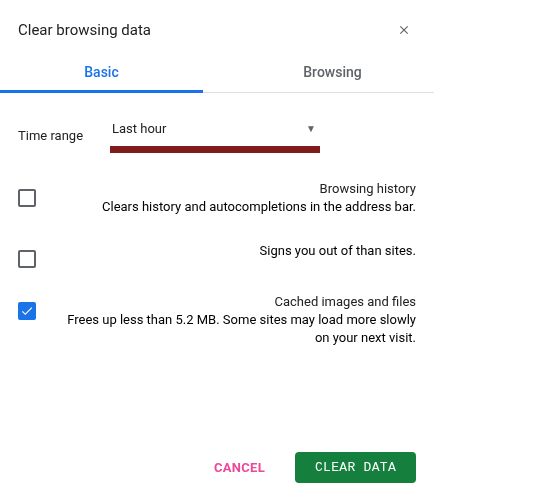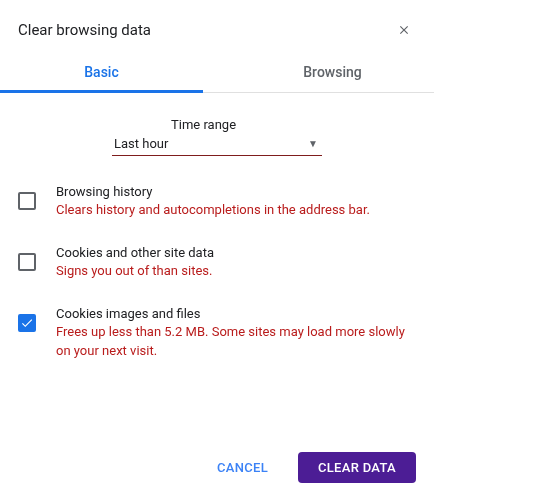--- a/index.html
+++ b/index.html
@@ -66,46 +66,46 @@
     }
     .body {
       padding: 18px 18px 0 18px;
       flex: 1;
     }
     .time-range-row {
       display: flex;
       align-items: center;
       margin-bottom: 28px;
       margin-top: 6px;
-      flex-direction: column;
     }
     .time-range-label {
       font-size: 13px;
       color: #202124;
       width: 92px;
     }
     .select {
       display: flex;
       align-items: center;
       justify-content: space-between;
-      border-bottom: 1px solid #7f1d1d;
+      border-bottom: 7px solid #7f1d1d;
       width: 210px;
-      padding: 4px 4px 4px 2px;
+      padding: 4px 4px 10px 2px;
       cursor: pointer;
       font-size: 13px;
       color: #202124;
     }
     .select .arrow {
       color: #5f6368;
       font-size: 10px;
     }
     .option-row {
       display: flex;
       align-items: flex-start;
       margin-bottom: 26px;
+      text-align: right;
     }
     .checkbox {
       width: 18px;
       height: 18px;
       border: 2px solid #5f6368;
       border-radius: 2px;
       margin-right: 20px;
       margin-top: 8px;
       cursor: pointer;
       display: flex;
@@ -123,44 +123,46 @@
       fill: #fff;
     }
     .option-text { flex: 1; }
     .option-title {
       font-size: 13px;
       color: #202124;
       margin-bottom: 2px;
     }
     .option-desc {
       font-size: 13px;
-      color: #b91c1c;
+      color: #000000;
       line-height: 1.4;
     }
     .footer {
       display: flex;
       justify-content: flex-end;
       gap: 10px;
       padding: 12px 18px 20px 18px;
     }
     .btn {
       padding: 8px 20px;
       font-size: 13px;
       font-weight: 500;
       border-radius: 4px;
       cursor: pointer;
       letter-spacing: 0.3px;
     }
     .btn-text {
-      color: #3b82f6;
+      color: #ec4899;
       background: transparent;
+      font-weight: bold;
     }
     .btn-primary {
-      background: #4c1d95;
+      background: #15803d;
       color: #fff;
+      font-family: Liberation Mono, monospace;
     }
   </style>
 </head>
 <body>
 
 <div class="dialog">
 
   <div class="header">
     <div class="title">Clear browsing data</div>
     <div class="close-btn">
@@ -189,33 +191,32 @@
       <div class="checkbox"></div>
       <div class="option-text">
         <div class="option-title">Browsing history</div>
         <div class="option-desc">Clears history and autocompletions in the address bar.</div>
       </div>
     </div>
 
     <div class="option-row">
       <div class="checkbox"></div>
       <div class="option-text">
-        <div class="option-title">Cookies and other site data</div>
         <div class="option-desc">Signs you out of than sites.</div>
       </div>
     </div>
 
     <div class="option-row">
       <div class="checkbox checked">
         <svg viewBox="0 0 24 24">
             <path d="M9 16.17 4.83 12l-1.42 1.41L9 19 21 7l-1.41-1.41z"></path>
           </svg>
       </div>
       <div class="option-text">
-        <div class="option-title">Cookies images and files</div>
+        <div class="option-title">Cached images and files</div>
         <div class="option-desc">Frees up less than 5.2 MB. Some sites may load more slowly on your next visit.</div>
       </div>
     </div>
 
   </div>
 
   <div class="footer">
     <div class="btn btn-text">CANCEL</div>
     <div class="btn btn-primary">CLEAR DATA</div>
   </div>

